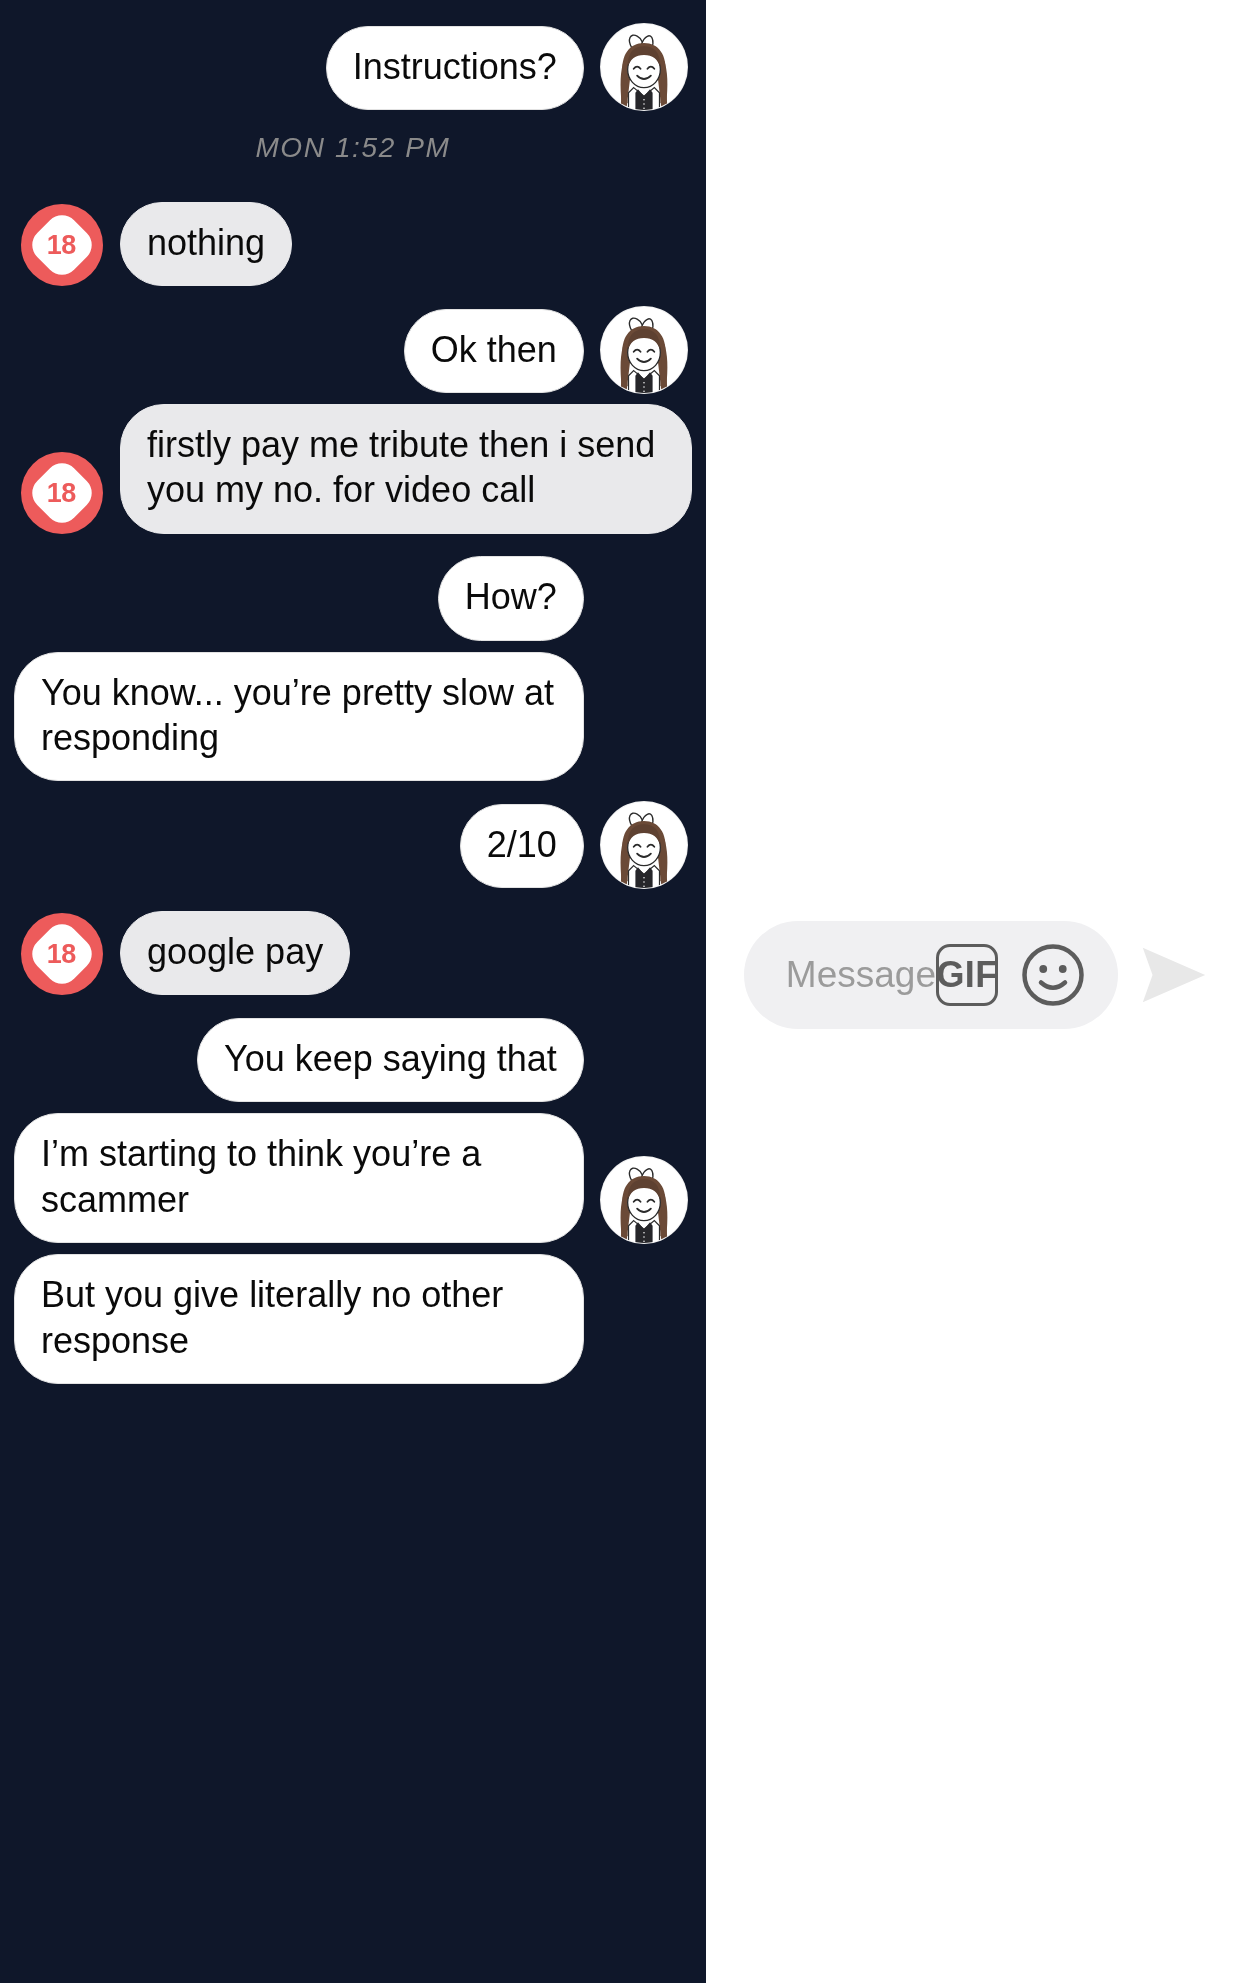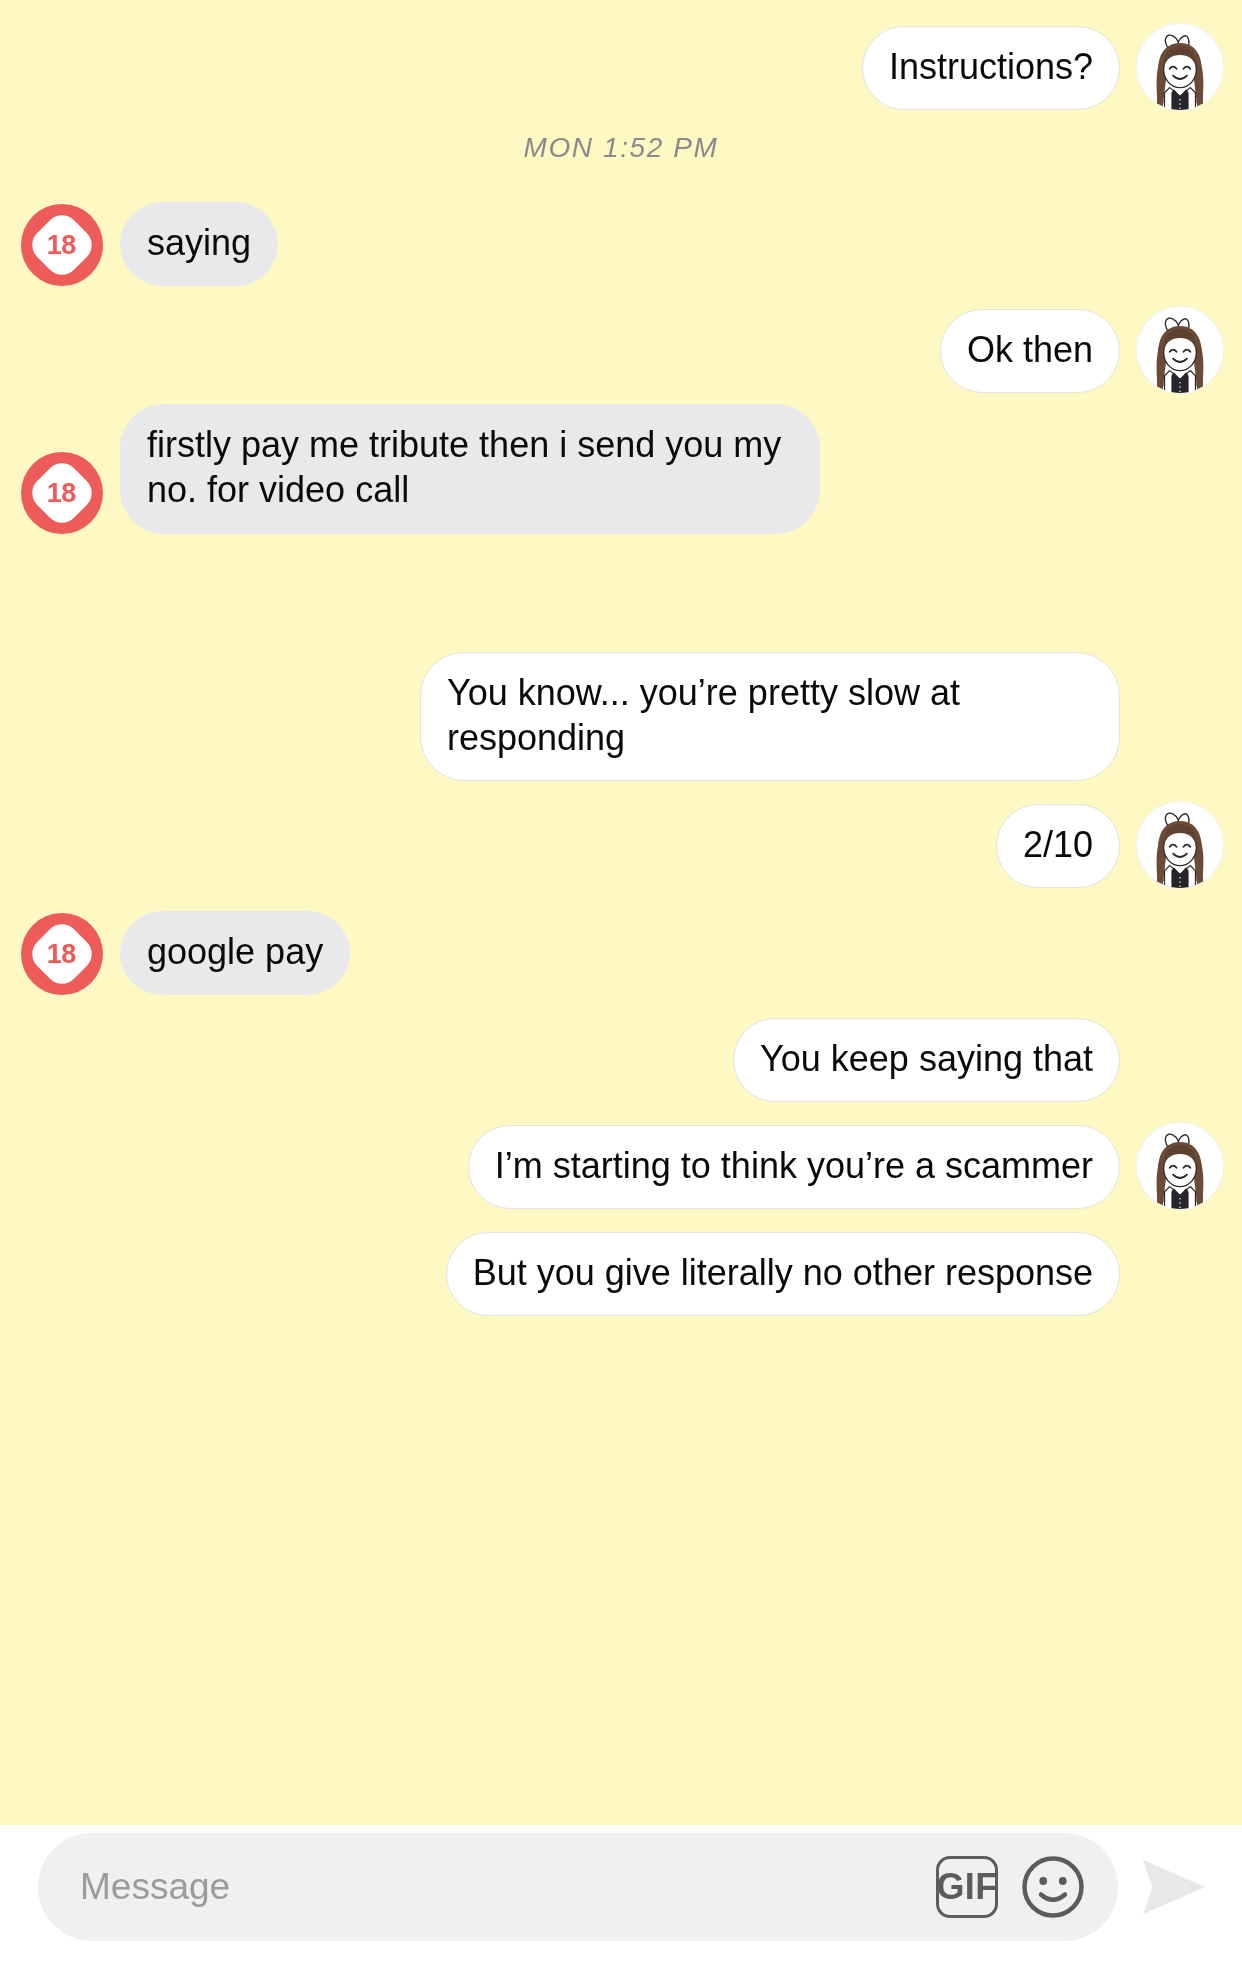--- a/index.html
+++ b/index.html
@@ -9,23 +9,23 @@
     height: 1983px;
     background: #ffffff;
     font-family: "Liberation Sans", "DejaVu Sans", sans-serif;
     overflow: hidden;
   }
 
   #app {
     position: relative;
     width: 1242px;
     height: 1983px;
-    background: #fef9c3;
-    display: flex;
-    flex-direction: column;
+    background: #0f172a;
+    display: flex;
+    flex-direction: row;
   }
 
   
   #thread {
     flex: 1 1 auto;
     padding: 14px 0 0 0;
     overflow: hidden;
   }
 
   .row {
@@ -205,21 +205,21 @@
 </div>
       <div class="divider">MON 1:52 PM</div>
       <div class="row incoming">
   <div class="avatar-slot">
     <div class="badge18">
       <div class="inner">
         <span class="num">18</span>
       </div>
     </div>
   </div>
-<div class="bubble in">saying</div>
+<div class="bubble in">nothing</div>
       </div>
       <div class="row outgoing">
         <div class="bubble out">Ok then</div>
   <div class="avatar-slot">
     <span class="girl-avatar">
       <svg viewBox="0 0 100 100" aria-hidden="true">
         <circle cx="50" cy="50" r="49" fill="#ffffff"></circle>
 
         <path d="M36 28 C30 18 34 10 42 14 C48 17 50 24 48 30 Z" fill="#ffffff" stroke="#2b2b2b" stroke-width="1.6" stroke-linejoin="round"></path>
         <path d="M47 24 C50 14 58 10 60 18 C62 25 57 31 52 32 Z" fill="#ffffff" stroke="#2b2b2b" stroke-width="1.6" stroke-linejoin="round"></path>
@@ -254,20 +254,21 @@
   <div class="avatar-slot">
     <div class="badge18">
       <div class="inner">
         <span class="num">18</span>
       </div>
     </div>
   </div>
 <div class="bubble in">firstly pay me tribute then i send you my no. for video call</div>
       </div>
       <div class="row outgoing">
+        <div class="bubble out">How?</div>
         <div class="avatar-slot empty"></div>
       </div>
       <div class="row outgoing">
         <div class="bubble out">You know... you’re pretty slow at responding</div>
         <div class="avatar-slot empty"></div>
       </div>
       <div class="row outgoing">
         <div class="bubble out">2/10</div>
   <div class="avatar-slot">
     <span class="girl-avatar">

